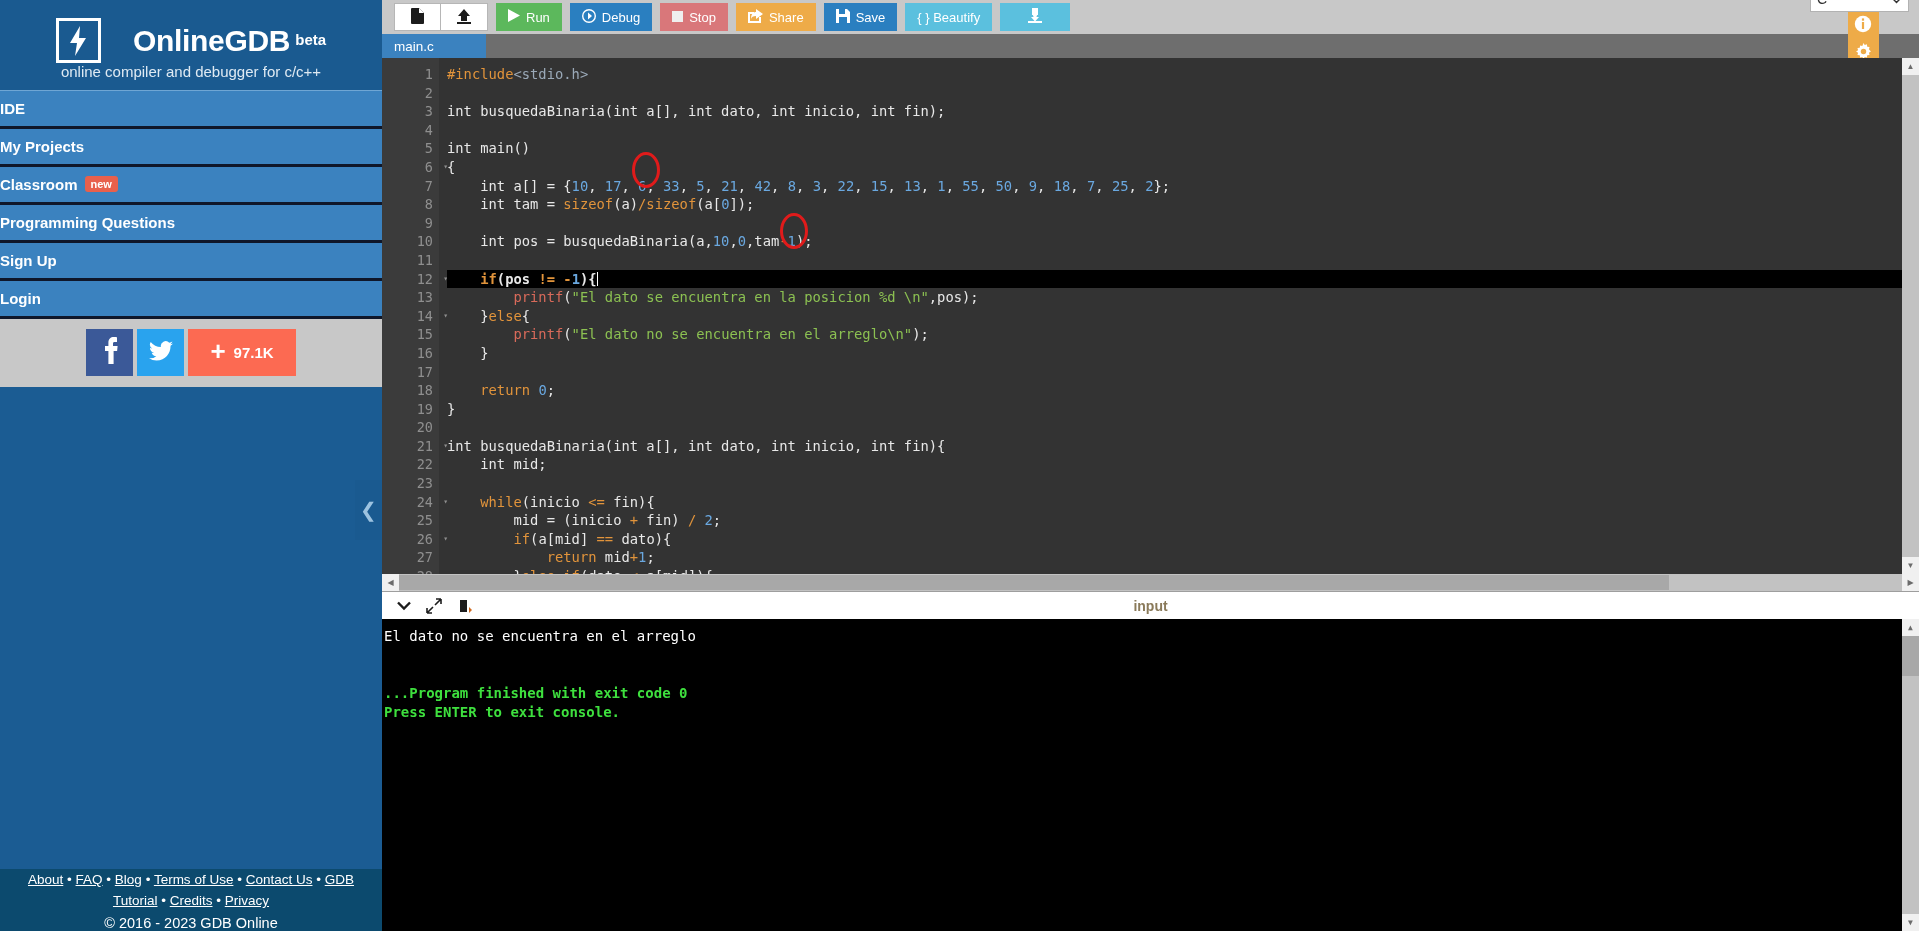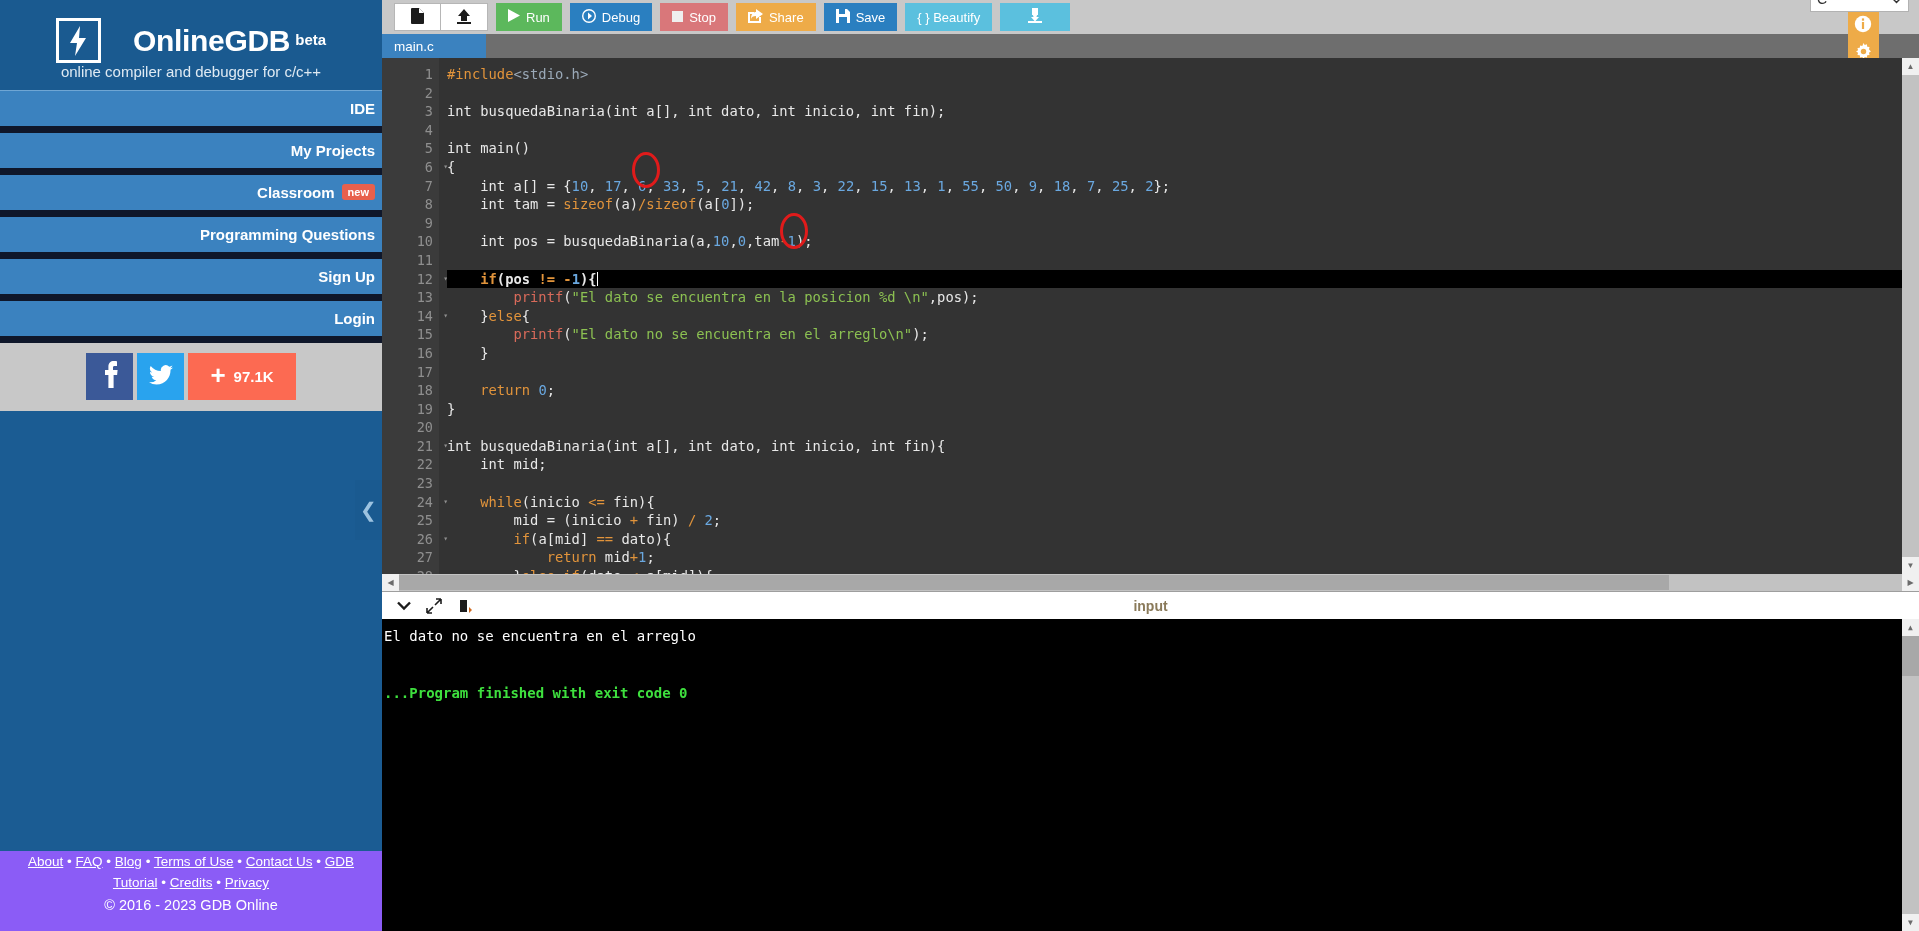--- a/index.html
+++ b/index.html
@@ -22,37 +22,37 @@
   .logo-box svg { display:block; }
   .brand-name { color:#fff; font-size:30px; font-weight:bold; letter-spacing:-0.3px; }
   .brand-beta { color:#fff; font-size:15px; font-weight:bold; vertical-align:super; margin-left:5px; }
   .brand-sub { color:#dfeaf3; font-size:15px; }
   .tagline {
     background:#1a5a90; color:#fff; font-style:italic; font-size:17px; text-align:center;
     padding:16px 0 15px 0; border-top:1px solid #4a84b0; border-bottom:1px solid #4a84b0;
   }
   .nav { background:#3b82bf; }
   .nav-item {
-    display:block; text-align:right; color:#fff; font-weight:bold; font-size:15px;
-    padding:9px 7px; border-bottom:7px solid #0f172a; cursor:pointer; background:#3b82bf;
+    display:block; text-align:left; color:#fff; font-weight:bold; font-size:15px;
+    padding:9px 0; border-bottom:3px solid #0f172a; cursor:pointer; background:#3b82bf;
     text-decoration:none; position:relative;
   }
   .nav-item:first-child { border-top:1px solid #6fa6d4; }
   .badge-new {
     background:#e8604c; color:#fff; font-size:11px; font-weight:bold; border-radius:3px;
     padding:2px 6px; margin-left:7px; vertical-align:2px; display:inline-block;
   }
   .social { background:#c8c8c8; padding:10px 0 11px 0; display:flex; justify-content:center; gap:4px; }
   .sbtn { height:47px; display:flex; align-items:center; justify-content:center; cursor:pointer; }
   .sbtn-fb { width:47px; background:#3b5998; }
   .sbtn-tw { width:47px; background:#29a3ee; }
   .sbtn-plus { width:108px; background:#fc6a52; color:#fff; font-weight:bold; font-size:15px; gap:8px; }
   .plus-glyph { font-size:26px; font-weight:bold; line-height:1; margin-top:-3px; }
 
-  .footer { position:absolute; bottom:0; left:0; width:382px; background:#8b5cf6; padding-bottom:18px; }
+  .footer { position:absolute; bottom:0; left:0; width:382px; background:#0c4a6e; }
   .footer-row { text-align:center; color:#fff; font-size:13.5px; line-height:21px; }
   .footer-row a { color:#fff; text-decoration:underline; }
   .footer-copy { text-align:center; color:#fff; font-size:14.5px; margin-top:4px; }
 
   
   .collapse-handle {
     position:absolute; left:355px; top:480px; width:27px; height:60px; background:#1a5a90;
     color:#9dc3e0; display:flex; align-items:center; justify-content:center; font-size:20px;
     cursor:pointer; z-index:20;
   }
@@ -413,20 +413,21 @@
       </div>
       <div class="io-title">input</div>
     </div>
 
     <div class="console">
       <div id="console-lines">
           <div class="line">El dato no se encuentra en el arreglo</div>
           <div class="line">&nbsp;</div>
           <div class="line">&nbsp;</div>
           <div class="line green">...Program finished with exit code 0</div>
+          <div class="line green">Press ENTER to exit console.</div>
         </div>
       <div class="con-scroll">
         <div class="arrow-up">▲</div>
         <div class="con-thumb"></div>
         <div class="arrow-dn">▼</div>
       </div>
     </div>
 
   </div>
 </div>

